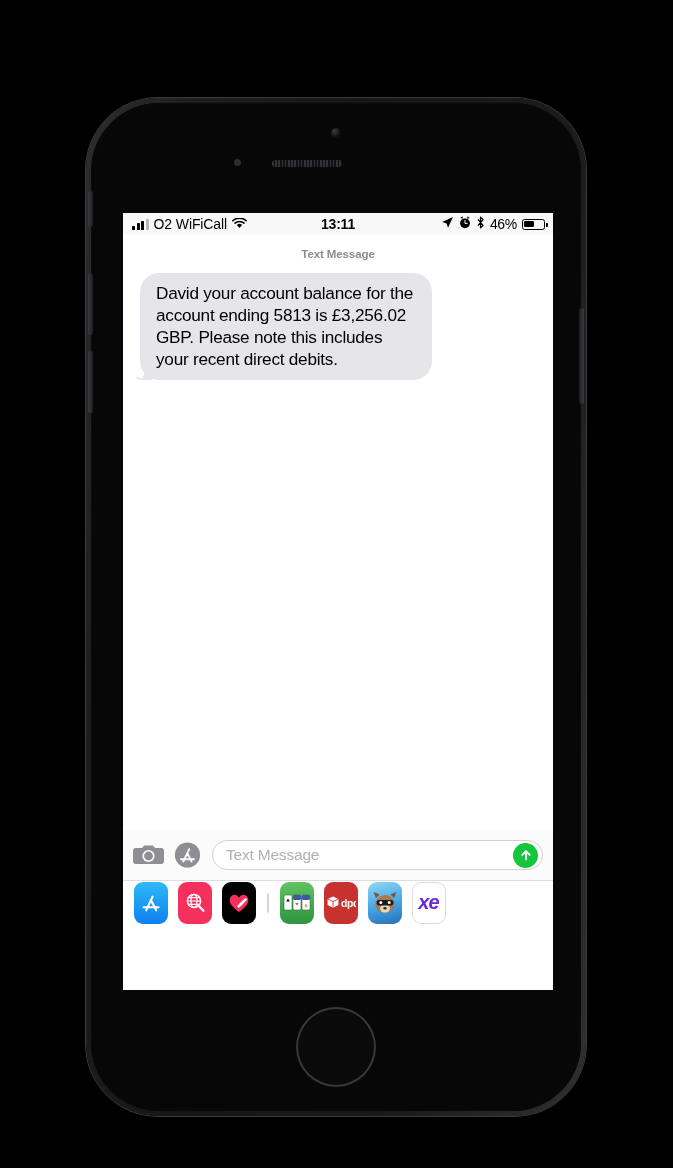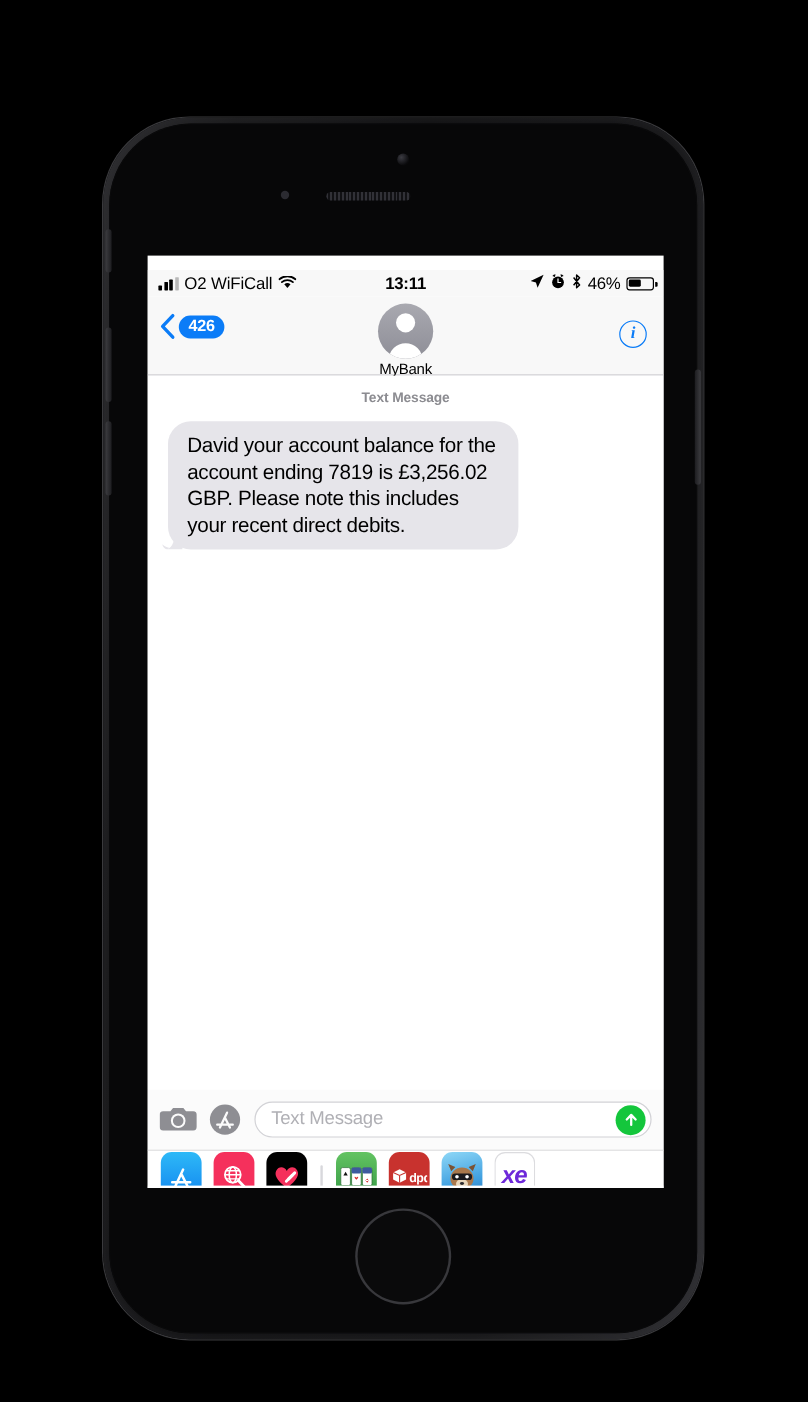--- a/index.html
+++ b/index.html
@@ -42,21 +42,21 @@
                 background:#0a0a0b; box-shadow:0 0 0 2px #38383c, 0 1px 2px rgba(255,255,255,.12); }
 
   
   #screen{
     position:absolute; left:32px; top:110px; width:430px; height:777px;
     background:#fff; overflow:hidden;
   }
 
   
   #status-bar{ height:22px; background:#f8f8f8; display:flex; align-items:center;
-               padding:0 8px 0 9px; font-size:13.5px; color:#000; position:relative;margin-top:12px; }
+               padding:0 8px 0 9px; font-size:13.5px; color:#000; position:relative; }
   #status-left{ display:flex; align-items:center; gap:5px; }
   .sig-bars{ display:flex; align-items:flex-end; gap:1.5px; height:11px; }
   .sig-bars i{ display:block; width:3px; background:#000; border-radius:.5px; }
   .sig-bars i:nth-child(1){ height:4px; }
   .sig-bars i:nth-child(2){ height:6.5px; }
   .sig-bars i:nth-child(3){ height:9px; }
   .sig-bars i:nth-child(4){ height:11px; background:#b9b9b9; }
   #carrier-label{ font-size:14px; letter-spacing:-.1px; }
   #status-center{ position:absolute; left:0; right:0; text-align:center;
                   font-size:14px; font-weight:600; letter-spacing:-.2px; pointer-events:none; }
@@ -187,49 +187,29 @@
               <path d="M2 3.3 L7 9.5 L4.5 11.8 V1.2 L7 3.5 L2 9.7" stroke="#000" stroke-width="1.2" fill="none" stroke-linejoin="round"></path>
             </svg>
           </span>
           <span id="battery-pct">46%</span>
           <span id="battery-icon">
             <span id="battery-fill" style="width: 46%;"></span>
           </span>
         </div>
       </div>
 
-      <div id="nav-bar">
-        <div id="back-button">
-          <span id="back-chevron">
-            <svg width="13" height="22" viewBox="0 0 13 22">
-              <path d="M11 2 L2.5 11 L11 20" stroke="#0b7cf7" stroke-width="2.8" fill="none" stroke-linecap="round" stroke-linejoin="round"></path>
-            </svg>
-          </span>
-          <span id="back-badge">426</span>
-        </div>
-
-        <div id="contact-block">
-          <div id="avatar">
-            <span class="head"></span>
-            <span class="body"></span>
-          </div>
-          <div id="contact-name">MyBank</div>
-        </div>
-
-        <div id="info-button">i</div>
-      </div>
 
       <div id="conversation">
         <div id="msg-meta">
           <div id="msg-type">Text Message</div>
         </div>
 
         <div id="bubble-row">
           <div id="message-bubble">
-            <div id="message-text">David your account balance for the account ending 7819 is £3,256.02 GBP. Please note this includes your recent direct debits.</div>
+            <div id="message-text">David your account balance for the account ending 5813 is £3,256.02 GBP. Please note this includes your recent direct debits.</div>
             <span id="bubble-tail">
               <svg width="18" height="17" viewBox="0 0 18 17">
                 <path d="M17 0 V17 H4 C9 15 11 9 11 0 Z" fill="#e6e5ea"></path>
                 <path d="M4 17 C1.6 16 .6 14.4 .2 12.6 C2.2 14.6 4.4 15.4 6.6 15.6 Z" fill="#e6e5ea"></path>
               </svg>
             </span>
           </div>
         </div>
       </div>
 

